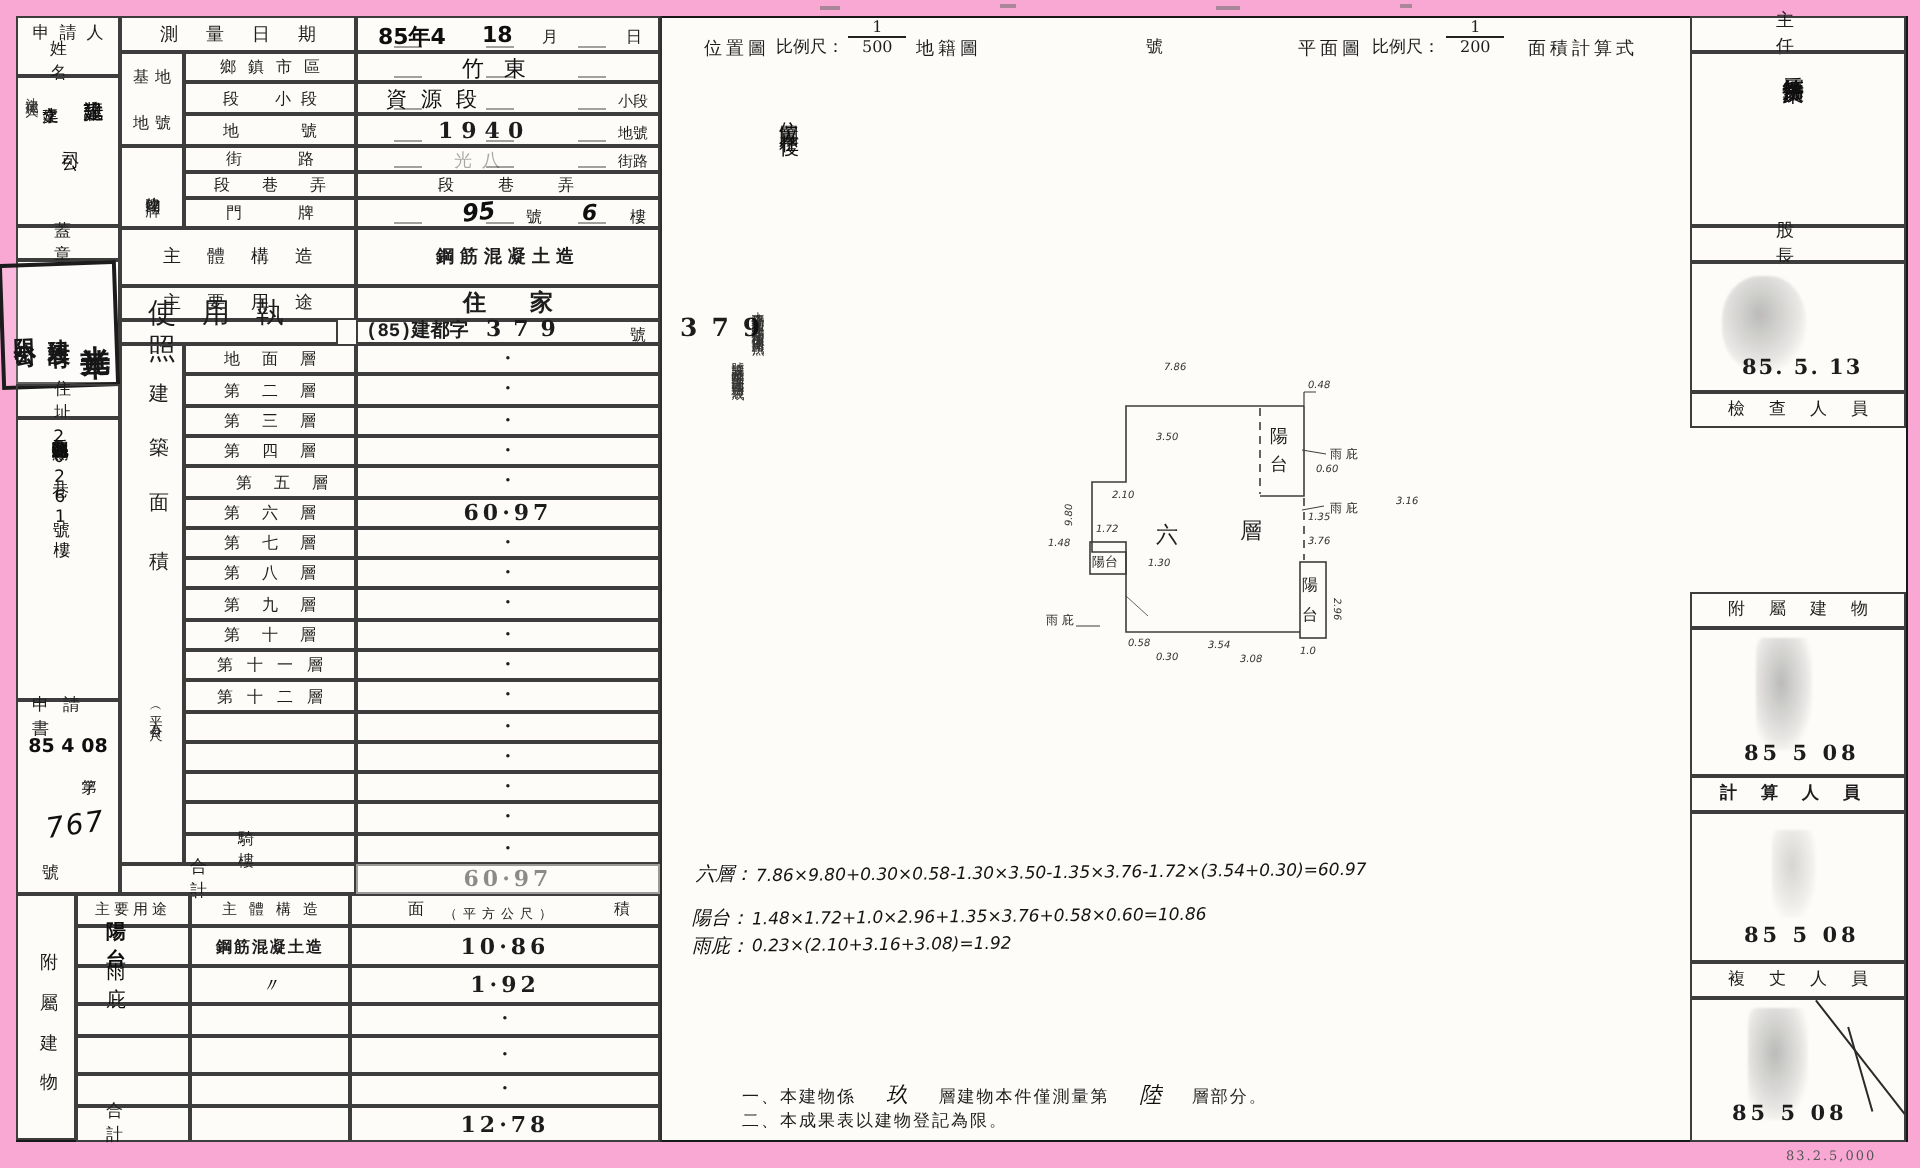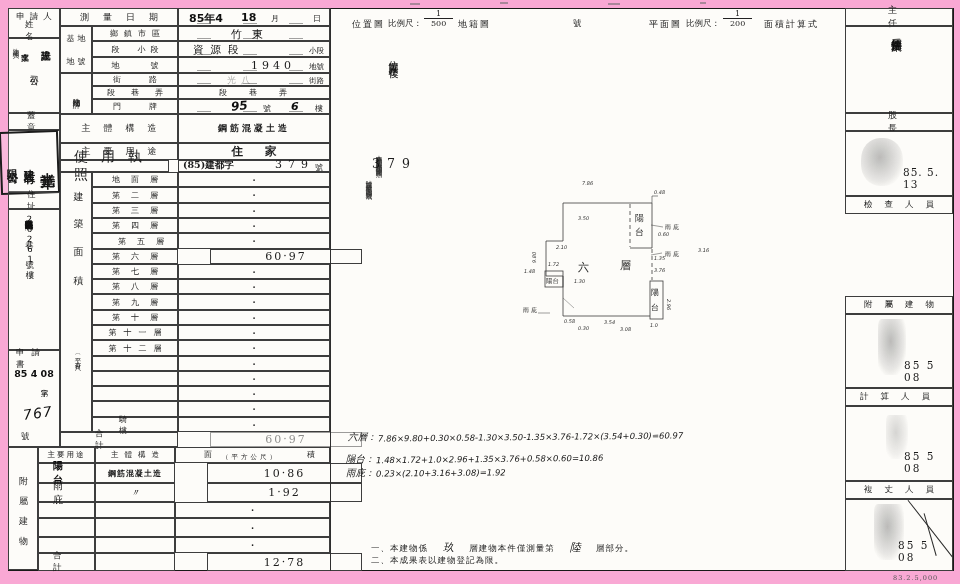--- a/index.html
+++ b/index.html
@@ -6,21 +6,21 @@
   .page{position:relative;width:960px;height:584px;background:#f9a8d4;overflow:hidden;
         font-family:"DejaVu Serif",serif;color:#1c1c1c;}
   .doc{position:absolute;left:8px;top:8px;width:946px;height:563px;
        border:1.6px solid #181818;background:#fdfcf9;box-sizing:border-box;}
   .c{position:absolute;box-sizing:border-box;border:0.8px solid #3d3d3d;}
   .cc{display:flex;align-items:center;justify-content:center;}
   .p{font-family:"DejaVu Serif",serif;color:#1d1d1d;}
   .hw{font-family:"DejaVu Sans",sans-serif;color:#0f0f0f;}
   .it{font-style:italic;}
   .v{writing-mode:vertical-rl;text-orientation:upright;}
-  .num{font-weight:normal;letter-spacing:2px;font-family:"DejaVu Serif",serif;margin-left:32px;}
+  .num{font-weight:bold;letter-spacing:2px;font-family:"DejaVu Serif",serif;}
   .abs{position:absolute;}
   .dashes{background-image:repeating-linear-gradient(90deg,transparent 0 12px,rgba(70,70,70,.5) 12px 26px,transparent 26px 46px);
           background-repeat:no-repeat;background-size:92% 1px;background-position:6px 92%;}
   .frac{position:absolute;display:flex;flex-direction:column;align-items:center;
         font-size:8px;line-height:1.15;color:#1d1d1d;}
   .frac .den{border-top:1px solid #222;padding:0 7px;}
   .smudge{position:absolute;border-radius:45%;
           background:radial-gradient(ellipse at 45% 40%,rgba(80,80,80,.38),rgba(110,110,110,.14) 60%,transparent 78%);
           filter:blur(.6px);}
   .sealbox{position:absolute;border:2.5px solid #1c1c1c;background:rgba(255,255,255,.2);
@@ -129,21 +129,21 @@
   <div class="c cc p" style="left:60px;top:114px;width:118px;height:29px;font-size:9px;letter-spacing:13px;padding-left:13px;">主體構造</div>
   <div class="c cc" style="left:178px;top:114px;width:152px;height:29px;">
     <span class="p" style="font-size:9px;font-weight:bold;letter-spacing:3px;">鋼筋混凝土造</span>
   </div>
   <div class="c cc p" style="left:60px;top:143px;width:118px;height:17px;font-size:9px;letter-spacing:13px;padding-left:13px;">主要用途</div>
   <div class="c cc" style="left:178px;top:143px;width:152px;height:17px;">
     <span class="p" style="font-size:11.5px;font-weight:bold;letter-spacing:22px;padding-left:22px;">住家</span>
   </div>
   <div class="c cc p" style="left:60px;top:160px;width:109px;height:12px;font-size:14px;letter-spacing:13px;padding-left:13px;">使用執照</div>
   <div class="c" style="left:178px;top:160px;width:152px;height:12px;">
-    <span class="abs p" style="left:4px;top:-2px;font-size:9.5px;font-weight:bold;">(85)建都字</span>
+    <span class="abs p" style="left:4px;top:-2px;font-size:9.5px;font-weight:bold;font-family:Liberation Mono, monospace;">(85)建都字</span>
     <span class="abs num" style="left:64px;top:-3px;font-size:11px;letter-spacing:6px;">379</span>
     <span class="abs p" style="right:6px;top:1px;font-size:8px;">號</span>
   </div>
 
   <div class="c" style="left:60px;top:172px;width:32px;height:260px;">
     <div class="abs v p" style="left:10px;top:10px;height:150px;font-size:10px;letter-spacing:28px;">建築面積</div>
     <div class="abs v p" style="left:12px;top:178px;height:76px;font-size:6.5px;letter-spacing:2px;">（平方公尺）</div>
   </div>
 
   <div class="c cc p" style="left:92px;top:172px;width:86px;height:15px;font-size:8px;letter-spacing:11px;padding-left:11px;">地面層</div>
@@ -318,21 +318,21 @@
   </div>
 
   <div class="c cc p" style="left:845px;top:196px;width:108px;height:18px;font-size:8.5px;letter-spacing:12px;padding-left:12px;">檢查人員</div>
 
   <div class="c cc p" style="left:845px;top:296px;width:108px;height:18px;font-size:8.5px;letter-spacing:12px;padding-left:12px;">附屬建物</div>
   <div class="c" style="left:845px;top:314px;width:108px;height:74px;">
     <div class="smudge" style="left:32px;top:4px;width:28px;height:56px;border-radius:12%;"></div>
     <span class="abs num" style="left:26px;bottom:4px;font-size:10.5px;letter-spacing:2px;">85 5 08</span>
   </div>
 
-  <div class="c cc p" style="left:845px;top:388px;width:108px;height:18px;font-size:8.5px;letter-spacing:12px;padding-left:4px;">計算人員</div>
+  <div class="c cc p" style="left:845px;top:388px;width:108px;height:18px;font-size:8.5px;letter-spacing:12px;padding-left:4px;font-weight:bold;">計算人員</div>
   <div class="c" style="left:845px;top:406px;width:108px;height:75px;">
     <div class="smudge" style="left:40px;top:8px;width:22px;height:44px;opacity:.6;border-radius:12%;"></div>
     <span class="abs num" style="left:26px;bottom:6px;font-size:10.5px;letter-spacing:2px;">85 5 08</span>
   </div>
 
   <div class="c cc p" style="left:845px;top:481px;width:108px;height:18px;font-size:8.5px;letter-spacing:12px;padding-left:12px;">複丈人員</div>
   <div class="c" style="left:845px;top:499px;width:108px;height:72px;">
     <div class="smudge" style="left:28px;top:4px;width:30px;height:56px;border-radius:12%;"></div>
     <span class="abs num" style="left:20px;bottom:7px;font-size:10.5px;letter-spacing:2px;">85 5 08</span>
     <div class="penstroke" style="left:48px;top:28px;width:72px;transform:rotate(52deg);"></div>

